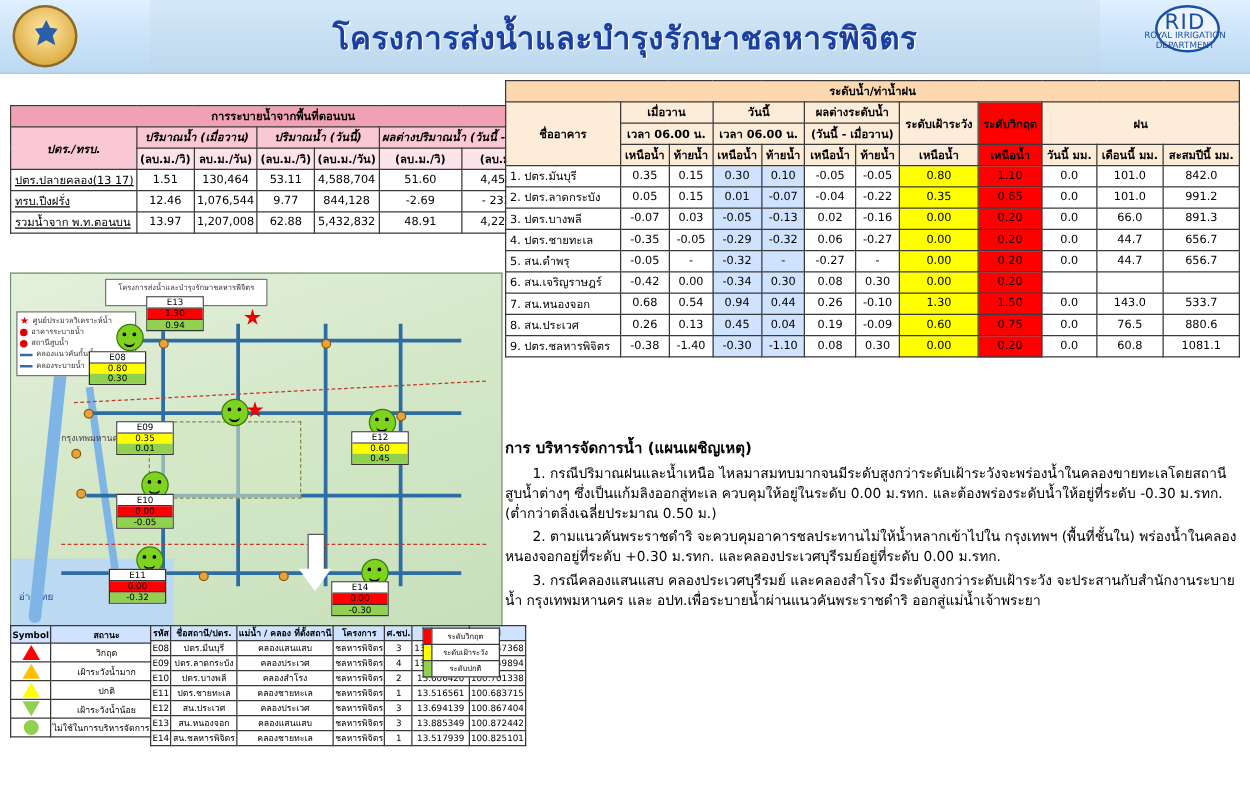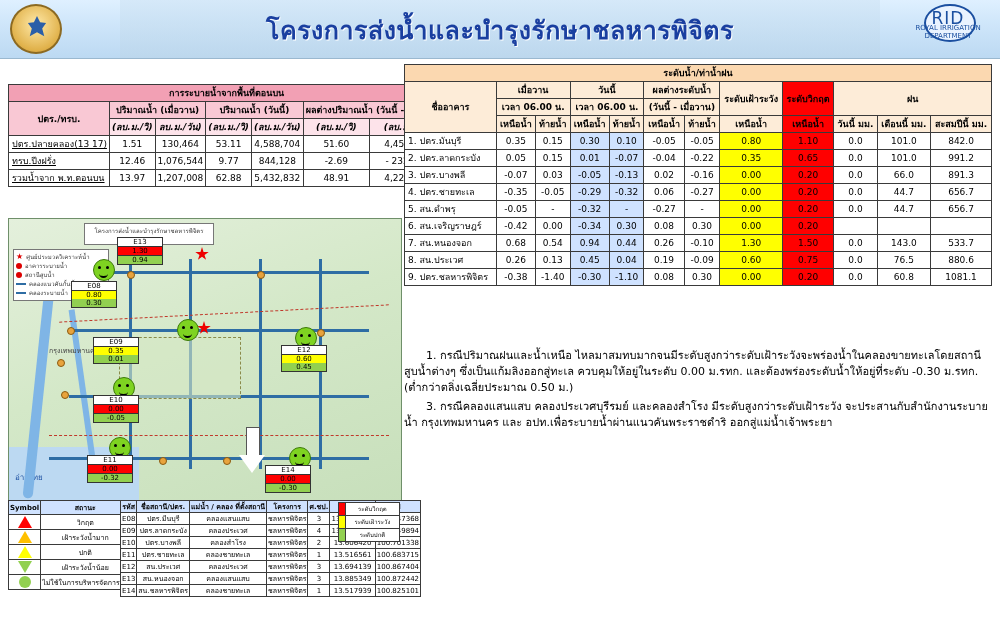--- a/index.html
+++ b/index.html
@@ -77,22 +77,22 @@
     background:#ffffff;
     white-space:nowrap;
   }
 
   
   .left-table{
     position:absolute;left:8px;top:64px;width:392px;
   }
   .left-table table{width:392px;margin-top:20px;}
   .lt-title{background:#f2a0b4 !important;font-weight:bold;font-size:10px;}
-  .lt-head{background:#f9c8d4 !important;font-weight:bold;}
-  .lt-sub{background:#fde3ea !important;font-weight:bold;font-style:italic;}
+  .lt-head{background:#f9c8d4 !important;font-weight:bold;font-style:italic;}
+  .lt-sub{background:#fde3ea !important;font-weight:bold;}
   .lt-row td{background:#ffffff;}
   .lt-name{text-align:left !important;padding-left:3px !important;text-decoration:underline;}
 
   
   .right-table{
     position:absolute;left:404px;top:64px;width:588px;
   }
   .right-table table{width:588px;}
   .rt-title{background:#fbd8b0 !important;font-weight:bold;font-size:10px;}
   .rt-head{background:#fdecd8 !important;font-weight:bold;}
@@ -699,17 +699,19 @@
       </tr>
       <tr>
         <td style="background:#92d050;">&nbsp;</td>
         <td>ระดับปกติ</td>
       </tr>
     </tbody>
       </table>
   </div>
 
   <div class="text-panel">
+    <div class="tp-title">การ บริหารจัดการน้ำ (แผนเผชิญเหตุ)</div>
     <div class="tp-p">1. กรณีปริมาณฝนและน้ำเหนือ ไหลมาสมทบมากจนมีระดับสูงกว่าระดับเฝ้าระวังจะพร่องน้ำในคลองขายทะเลโดยสถานีสูบน้ำต่างๆ ซึ่งเป็นแก้มลิงออกสู่ทะเล ควบคุมให้อยู่ในระดับ  0.00 ม.รทก. และต้องพร่องระดับน้ำให้อยู่ที่ระดับ -0.30 ม.รทก.(ต่ำกว่าตลิ่งเฉลี่ยประมาณ 0.50 ม.)</div>
+    <div class="tp-p">2. ตามแนวคันพระราชดำริ จะควบคุมอาคารชลประทานไม่ให้น้ำหลากเข้าไปใน กรุงเทพฯ  (พื้นที่ชั้นใน) พร่องน้ำในคลองหนองจอกอยู่ที่ระดับ +0.30 ม.รทก. และคลองประเวศบุรีรมย์อยู่ที่ระดับ 0.00 ม.รทก.</div>
     <div class="tp-p">3. กรณีคลองแสนแสบ คลองประเวศบุรีรมย์ และคลองสำโรง มีระดับสูงกว่าระดับเฝ้าระวัง จะประสานกับสำนักงานระบายน้ำ กรุงเทพมหานคร และ อปท.เพื่อระบายน้ำผ่านแนวคันพระราชดำริ ออกสู่แม่น้ำเจ้าพระยา</div>
   </div>
 
 </div>
 
 </body></html>

